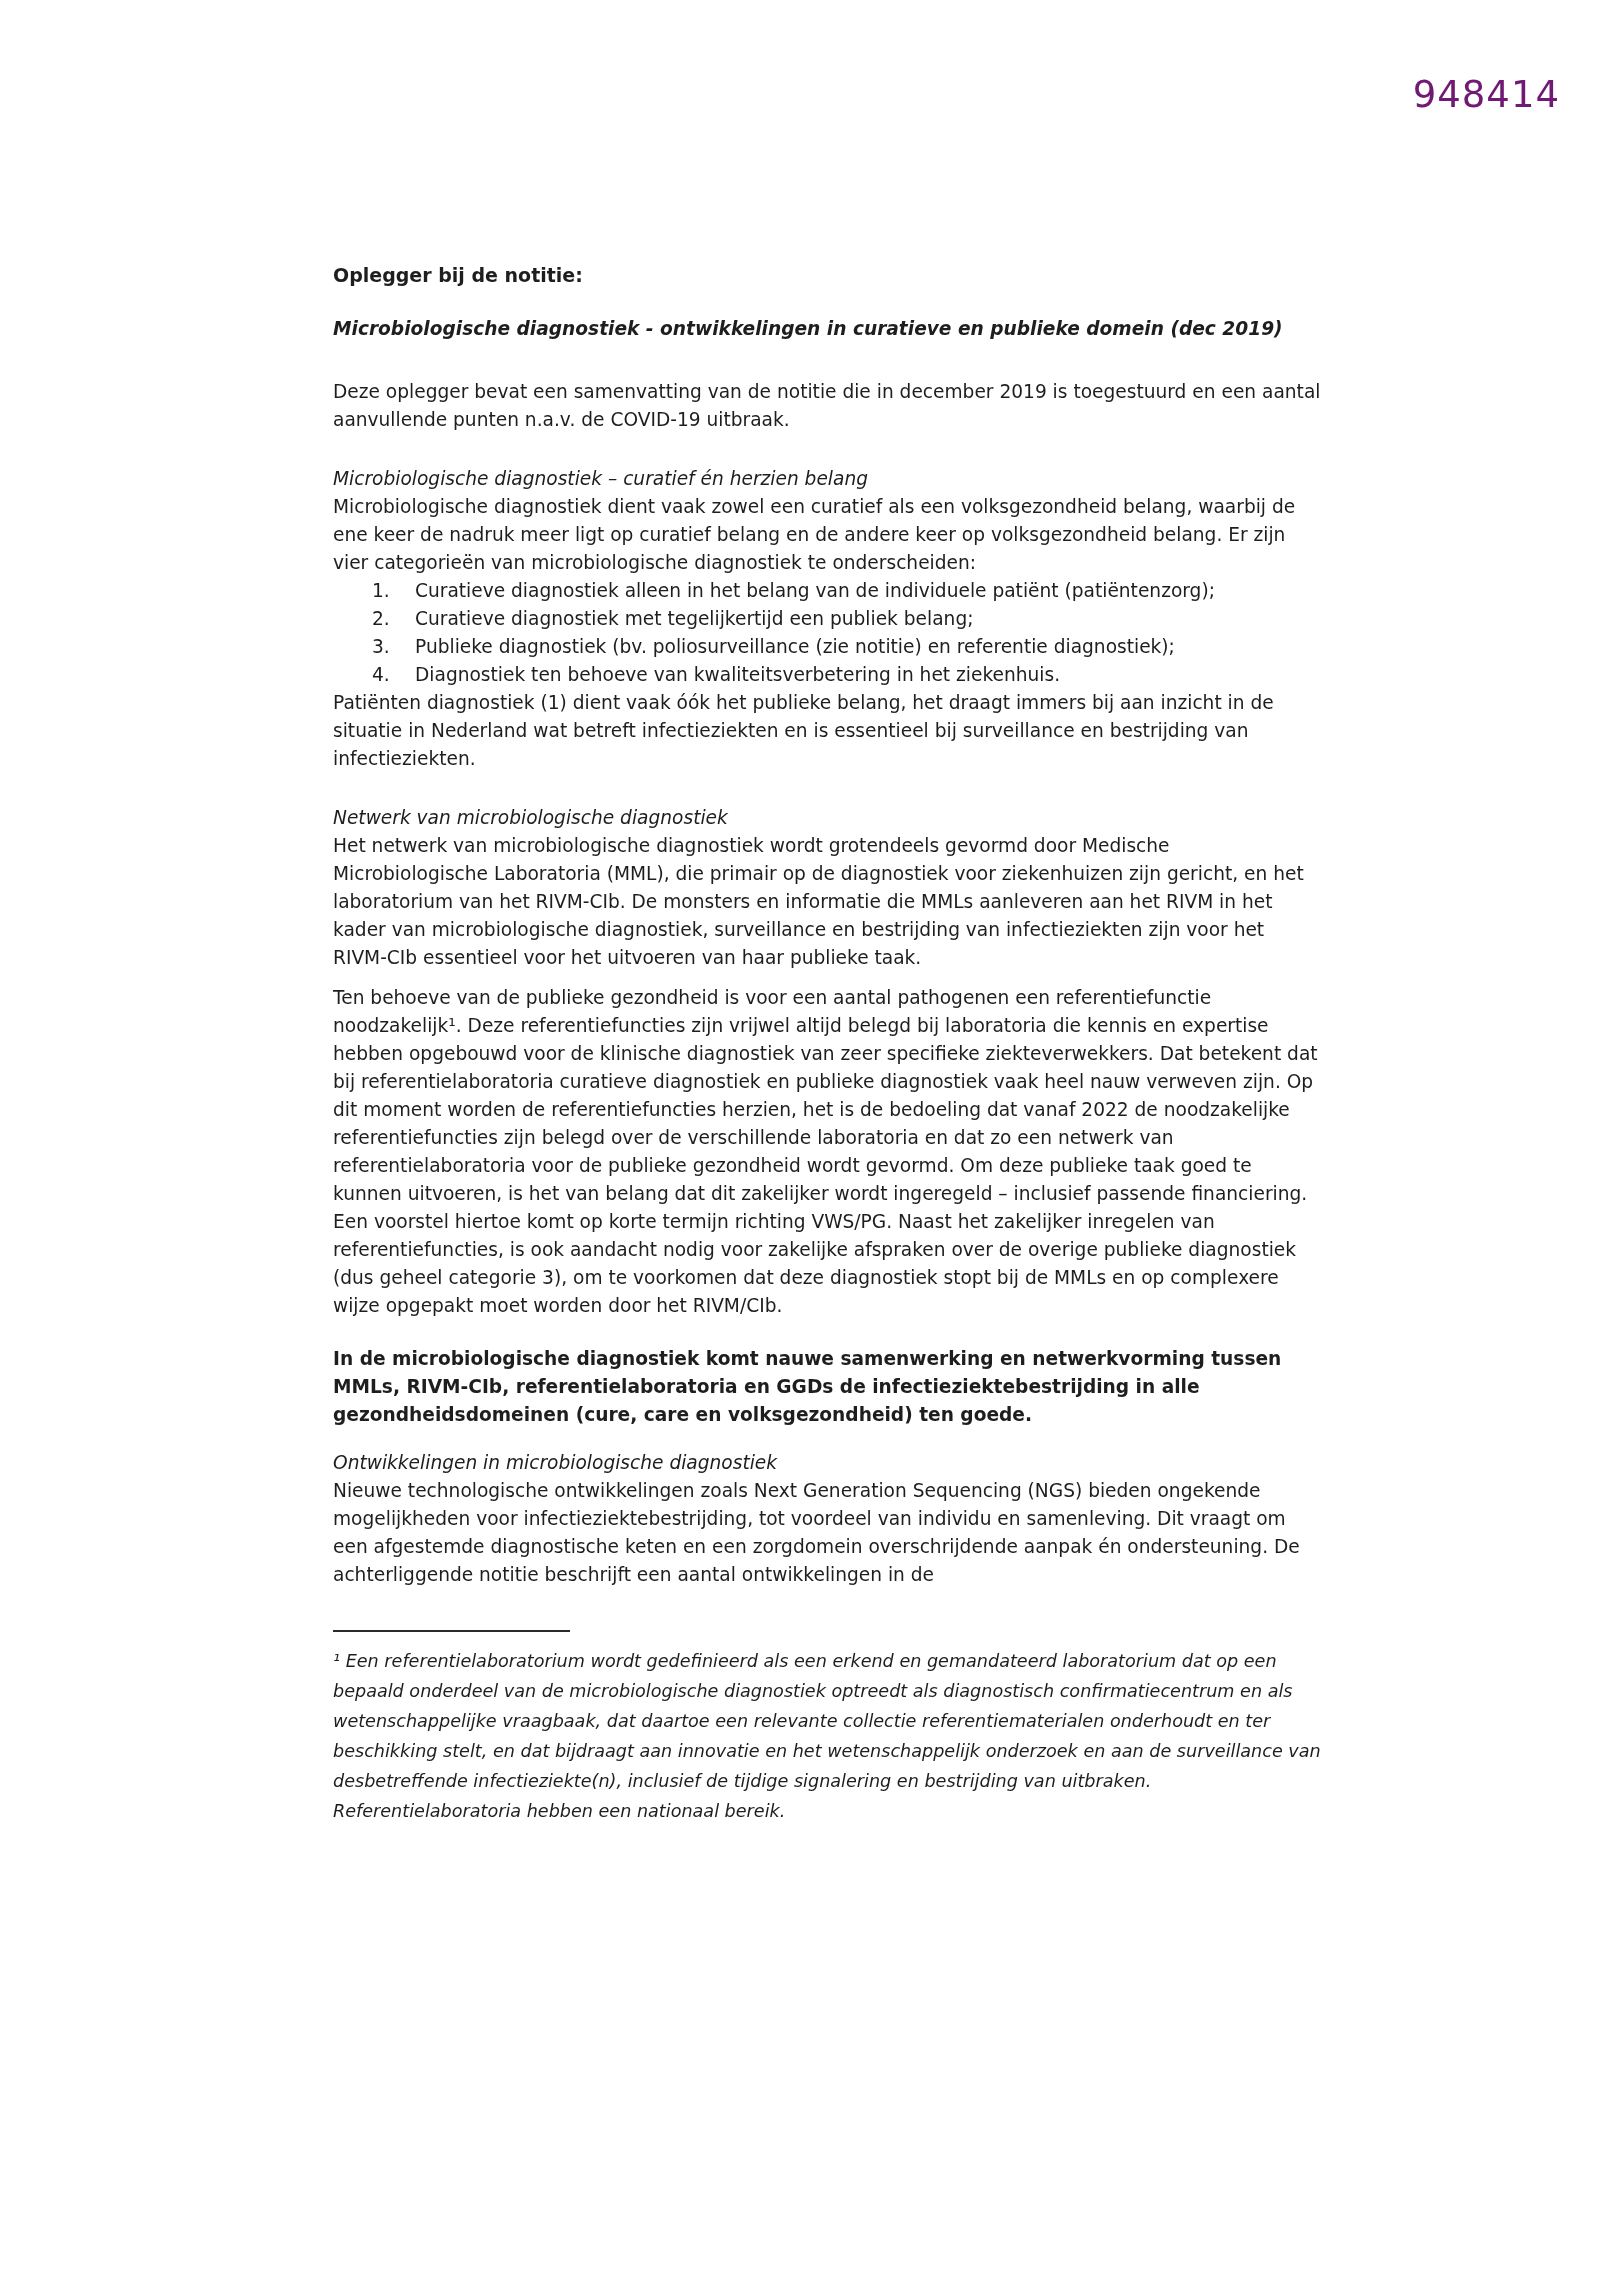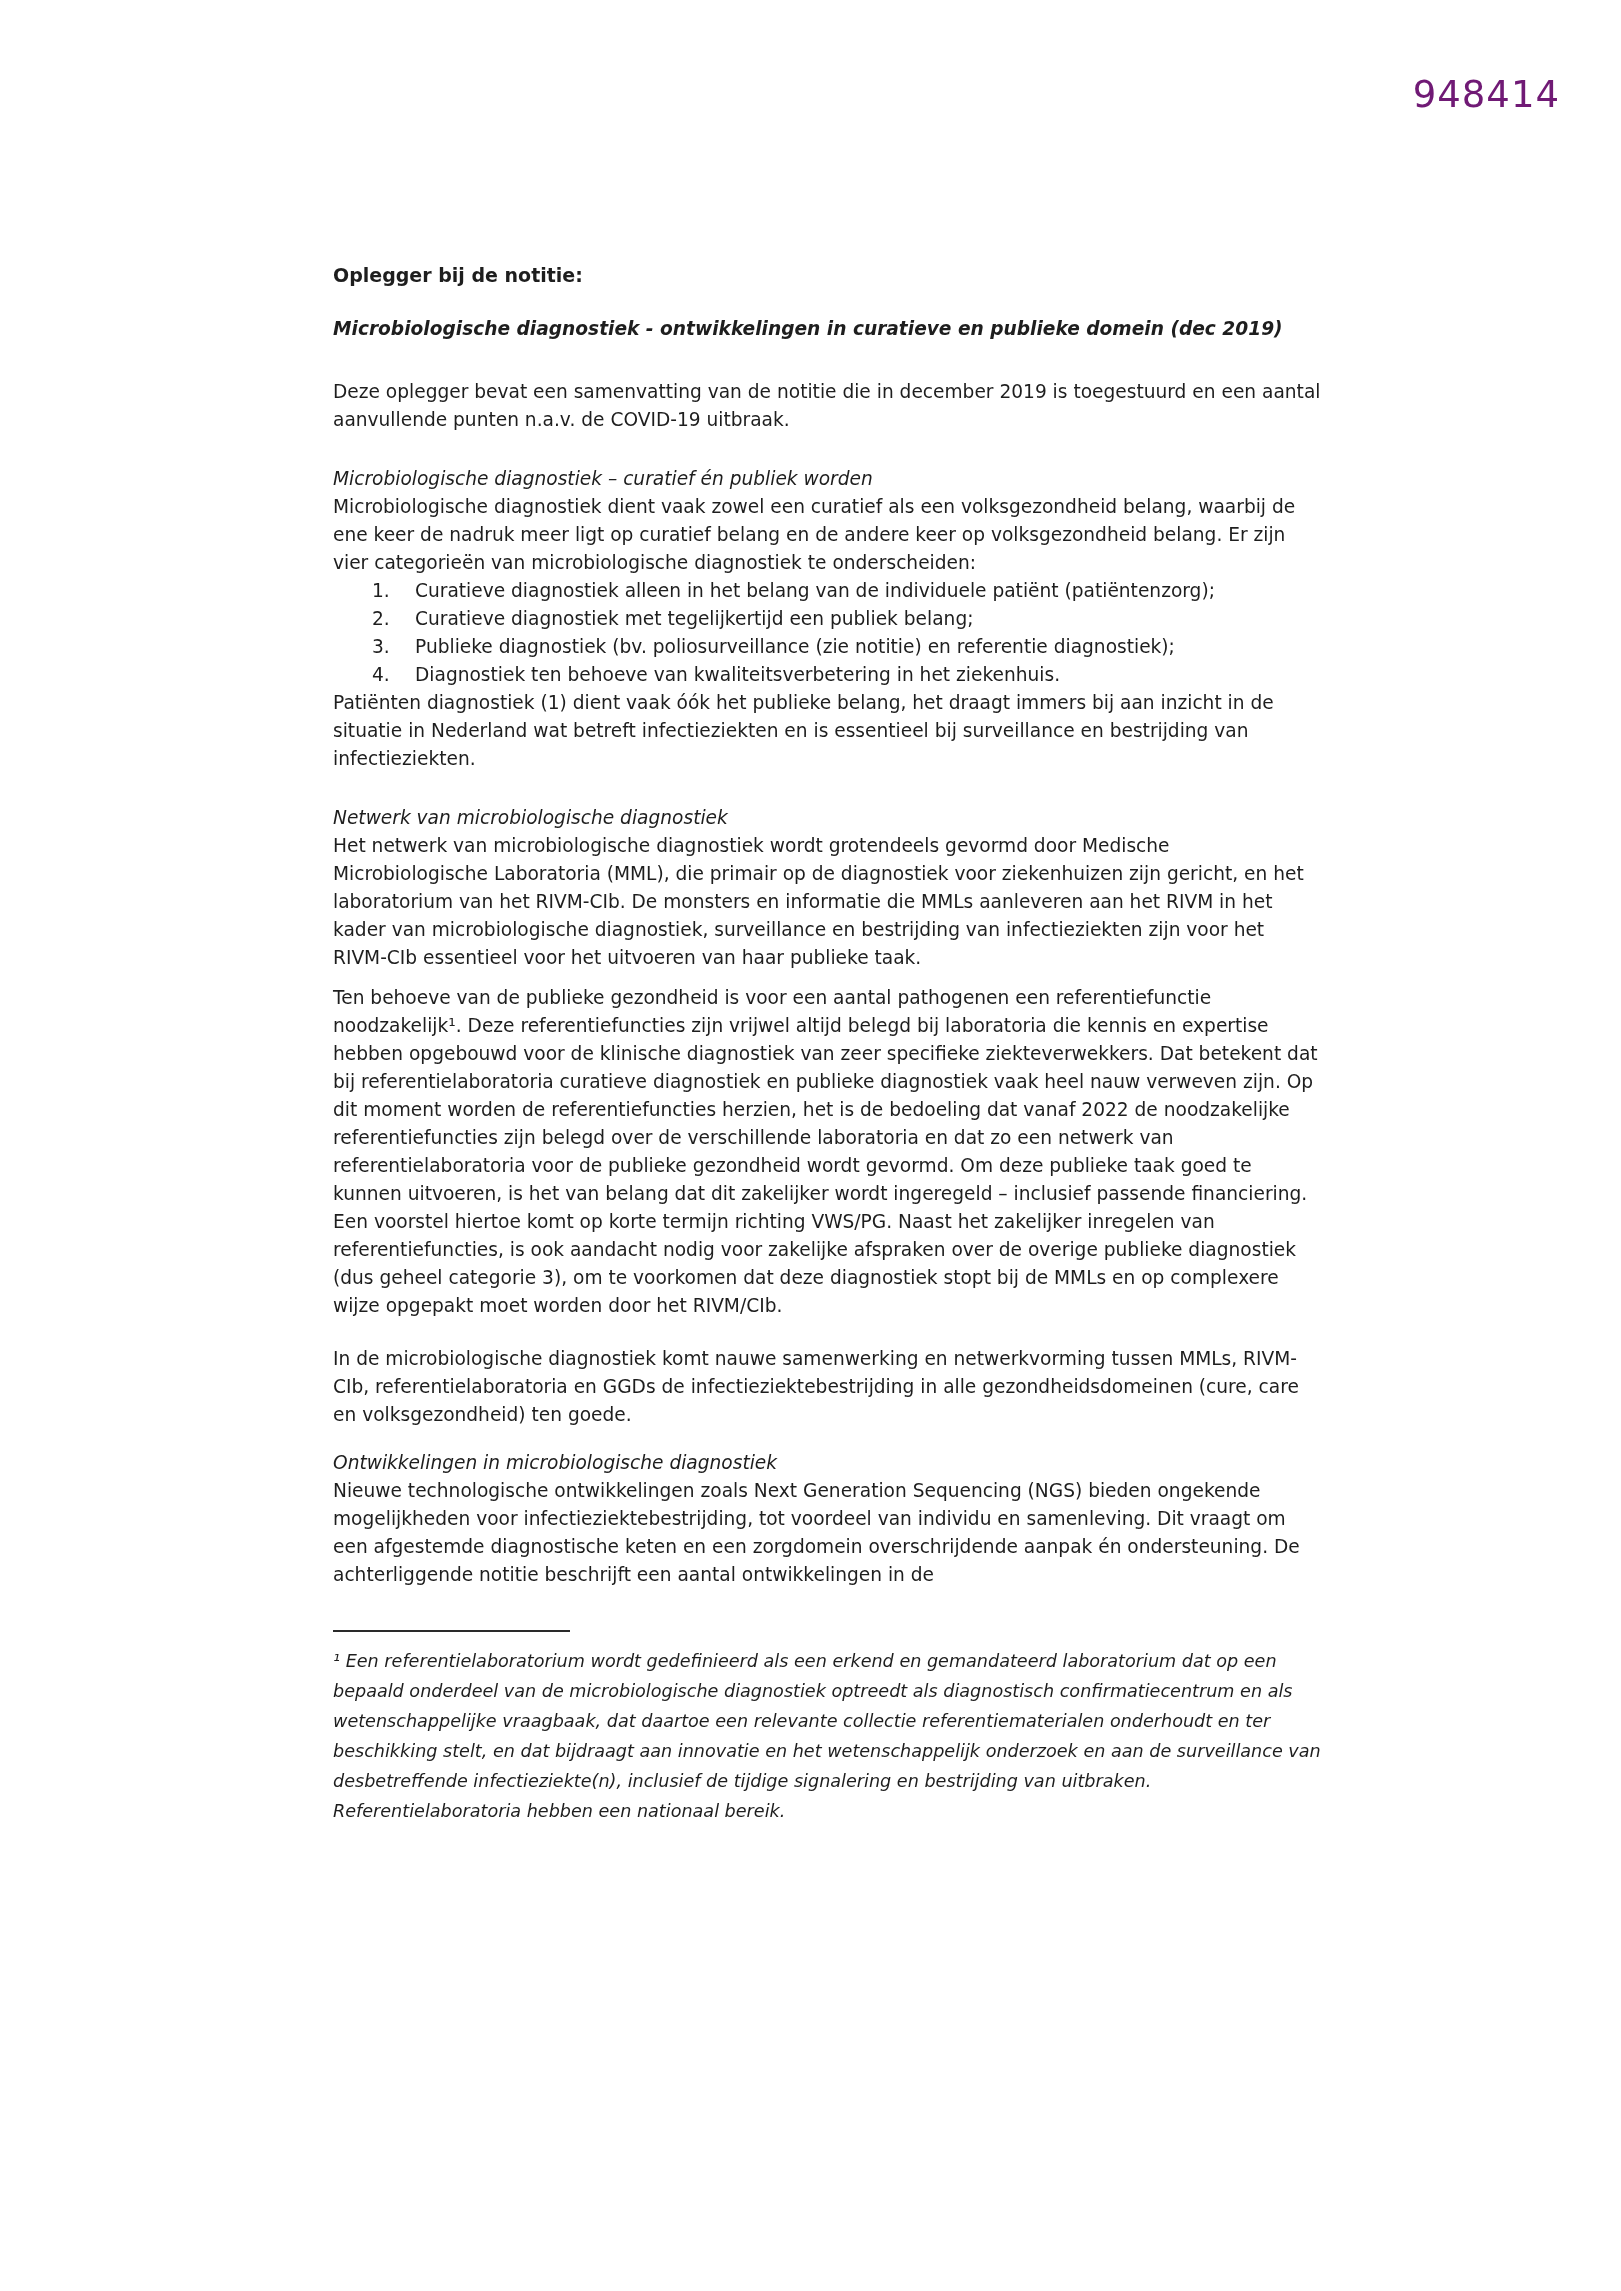--- a/index.html
+++ b/index.html
@@ -35,21 +35,21 @@
   }
   .subtitle {
     font-size: 18.6px;
     font-weight: bold;
     font-style: italic;
     margin: 26px 0 0 0;
   }
   .para { margin: 11.8px 0 0 0; }
   .intro { margin-top: 35px; }
   .tight { margin-top: 0; }
-  .gap-md { margin-top: 25.5px; }
+  .gap-md { margin-top: 25.5px; font-weight: bold; }
   .section-heading {
     font-size: 18.6px;
     font-weight: normal;
     font-style: italic;
     margin: 31px 0 0 0;
   }
   .section-heading.small-gap { margin-top: 19.6px; }
   .list { margin: 0; }
   .list-item { display: flex; padding-left: 39px; }
   .list-num { width: 43px; flex: 0 0 43px; }
@@ -73,21 +73,21 @@
 
 <div class="page-number">948414</div>
 
 <div class="content">
 
   <h1 class="title">Oplegger bij de notitie:</h1>
   <h2 class="subtitle">Microbiologische diagnostiek - ontwikkelingen in curatieve en publieke domein (dec 2019)</h2>
 
   <p class="para intro">Deze oplegger bevat een samenvatting van de notitie die in december 2019 is toegestuurd en een aantal aanvullende punten n.a.v. de COVID-19 uitbraak.</p>
 
-  <h3 class="section-heading">Microbiologische diagnostiek – curatief én publiek worden</h3>
+  <h3 class="section-heading">Microbiologische diagnostiek – curatief én herzien belang</h3>
   <p class="para tight">Microbiologische diagnostiek dient vaak zowel een curatief als een volksgezondheid belang, waarbij de ene keer de nadruk meer ligt op curatief belang en de andere keer op volksgezondheid belang. Er zijn vier categorieën van microbiologische diagnostiek te onderscheiden:</p>
 
   <div class="list">
     <div class="list-item">
       <span class="list-num">1.</span>
       <span class="list-text">Curatieve diagnostiek alleen in het belang van de individuele patiënt (patiëntenzorg);</span>
     </div>
     <div class="list-item">
       <span class="list-num">2.</span>
       <span class="list-text">Curatieve diagnostiek met tegelijkertijd een publiek belang;</span>

